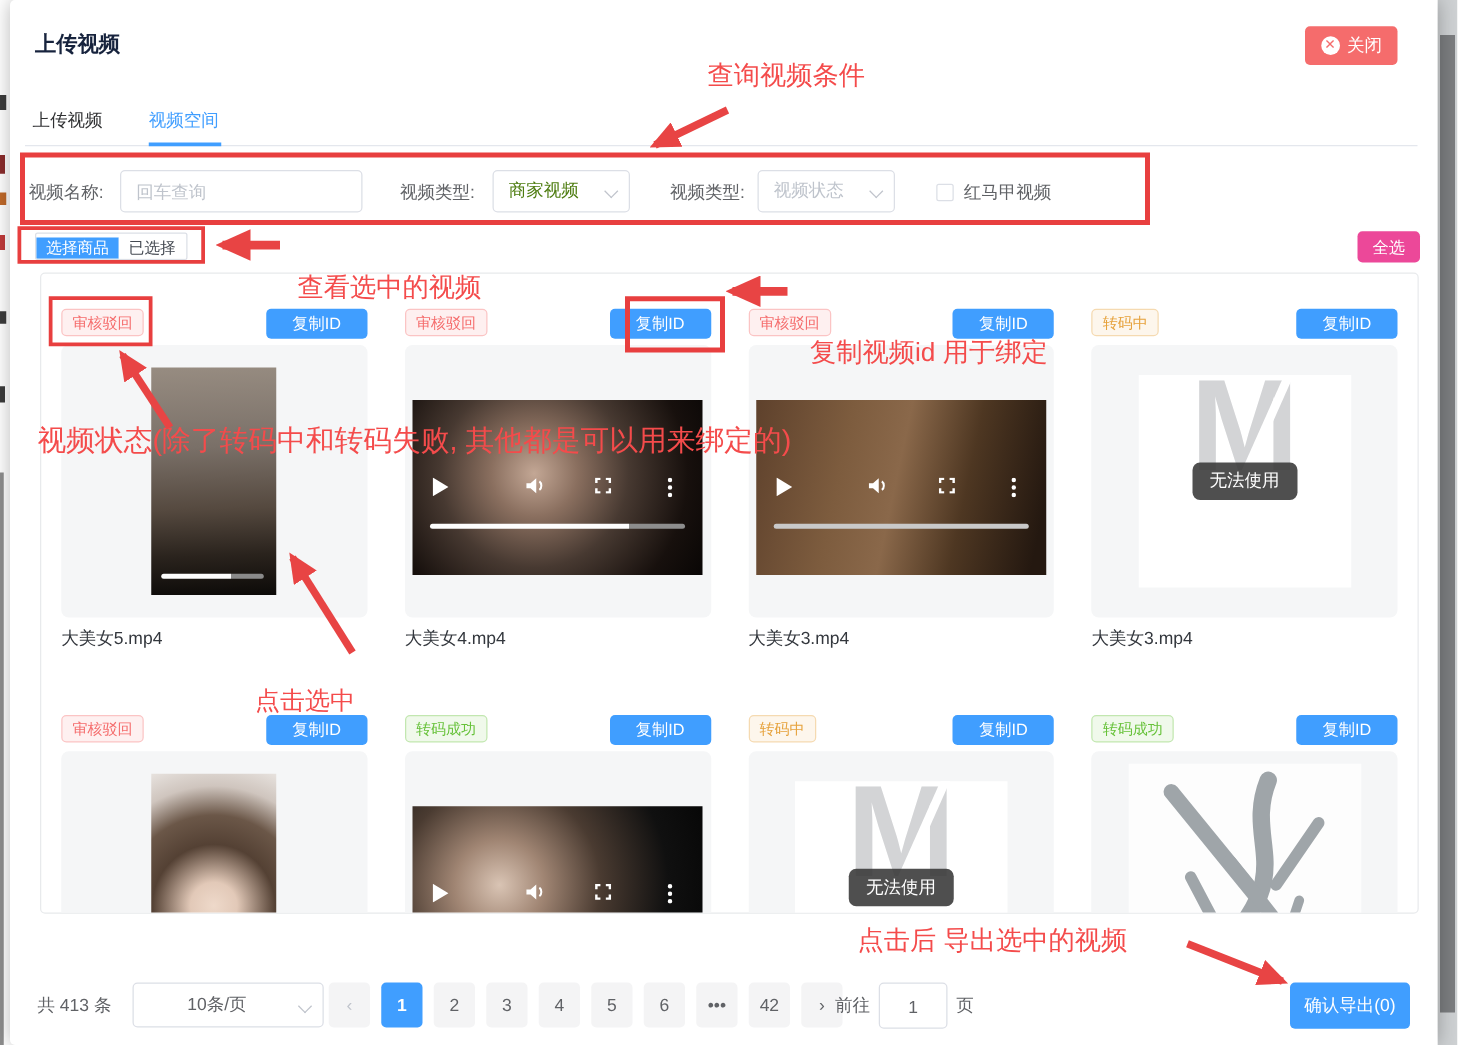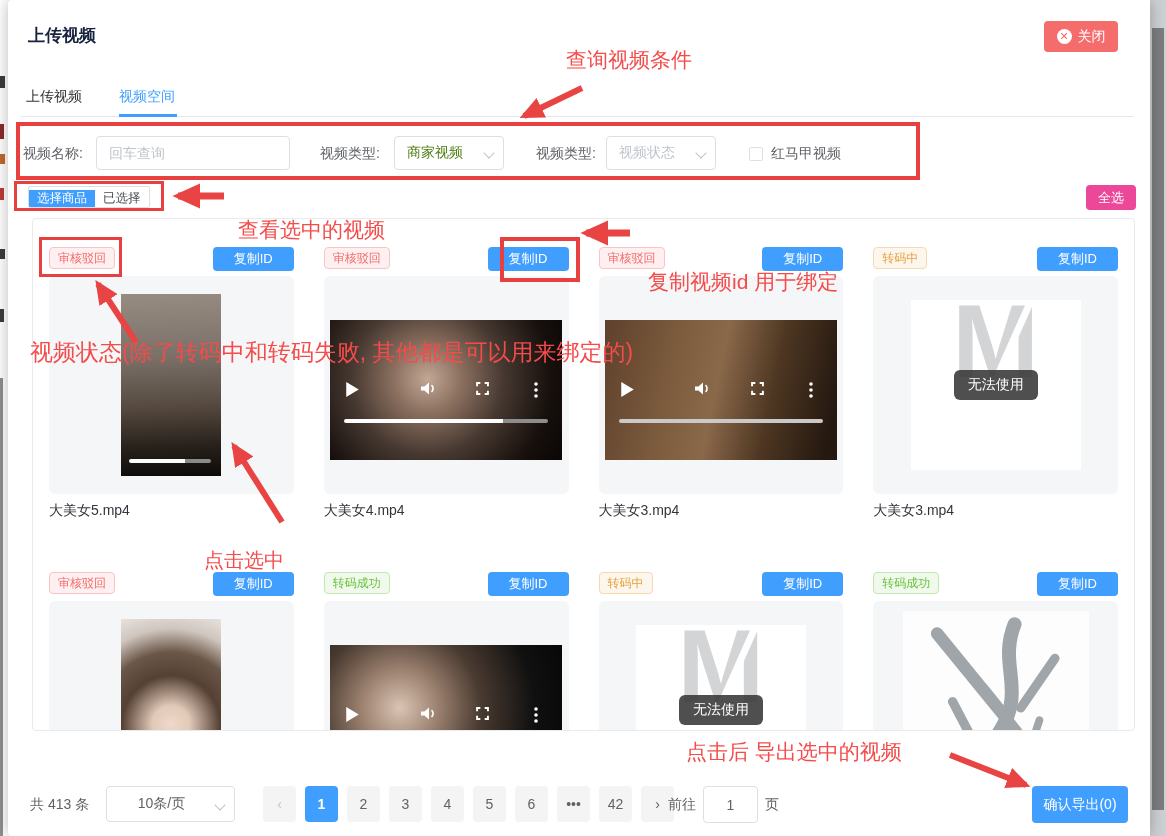--- a/index.html
+++ b/index.html
@@ -99,21 +99,21 @@
   .m-slash { position:absolute; left:58%; top:-6px; width:7px; height:96px; background:#fff; transform:rotate(24deg); }
   .brand-cn { position:absolute; left:50%; bottom:14px; transform:translateX(-50%); font-size:42px; color:#d6d7d9;
               letter-spacing:5px; white-space:nowrap; }
   .pill { position:absolute; left:50%; top:50%; transform:translate(-50%,-50%); background:rgba(55,55,55,.88);
           color:#fff; font-size:14px; padding:6px 14px; border-radius:6px; white-space:nowrap; z-index:2; }
 
   .calli { width:186px; height:200px; top:10px; background:#fdfdfd; }
 
   
   .pg-total { left:30px; top:796px; font-size:14px; color:#606266; z-index:3; }
-  .pg-size { left:106px; top:786px; width:129px; height:36px; border:1px solid #dcdfe6; border-radius:4px;
+  .pg-size { left:106px; top:786px; width:153px; height:36px; border:1px solid #dcdfe6; border-radius:4px;
              display:flex; align-items:center; justify-content:center; font-size:14px; color:#606266;
              padding-right:18px; z-index:3; background:#fff; cursor:pointer; }
   .pg-size .chev { top:14px; }
   .pager { left:263px; top:786px; display:flex; gap:9px; z-index:3; }
   .pbtn { min-width:33px; height:36px; background:#f4f4f5; border:none; border-radius:4px; font-size:14px;
           color:#606266; cursor:pointer; font-family:inherit; display:flex; align-items:center; justify-content:center; }
   .pbtn-active { background:#409eff; color:#fff; font-weight:bold; }
   .pbtn-disabled { color:#c0c4cc; cursor:default; }
   .pg-goto-label { left:668px; top:796px; font-size:14px; color:#606266; z-index:3; }
   .pg-goto-input { left:703px; top:786px; width:55px; height:37px; border:1px solid #dcdfe6; border-radius:4px;

